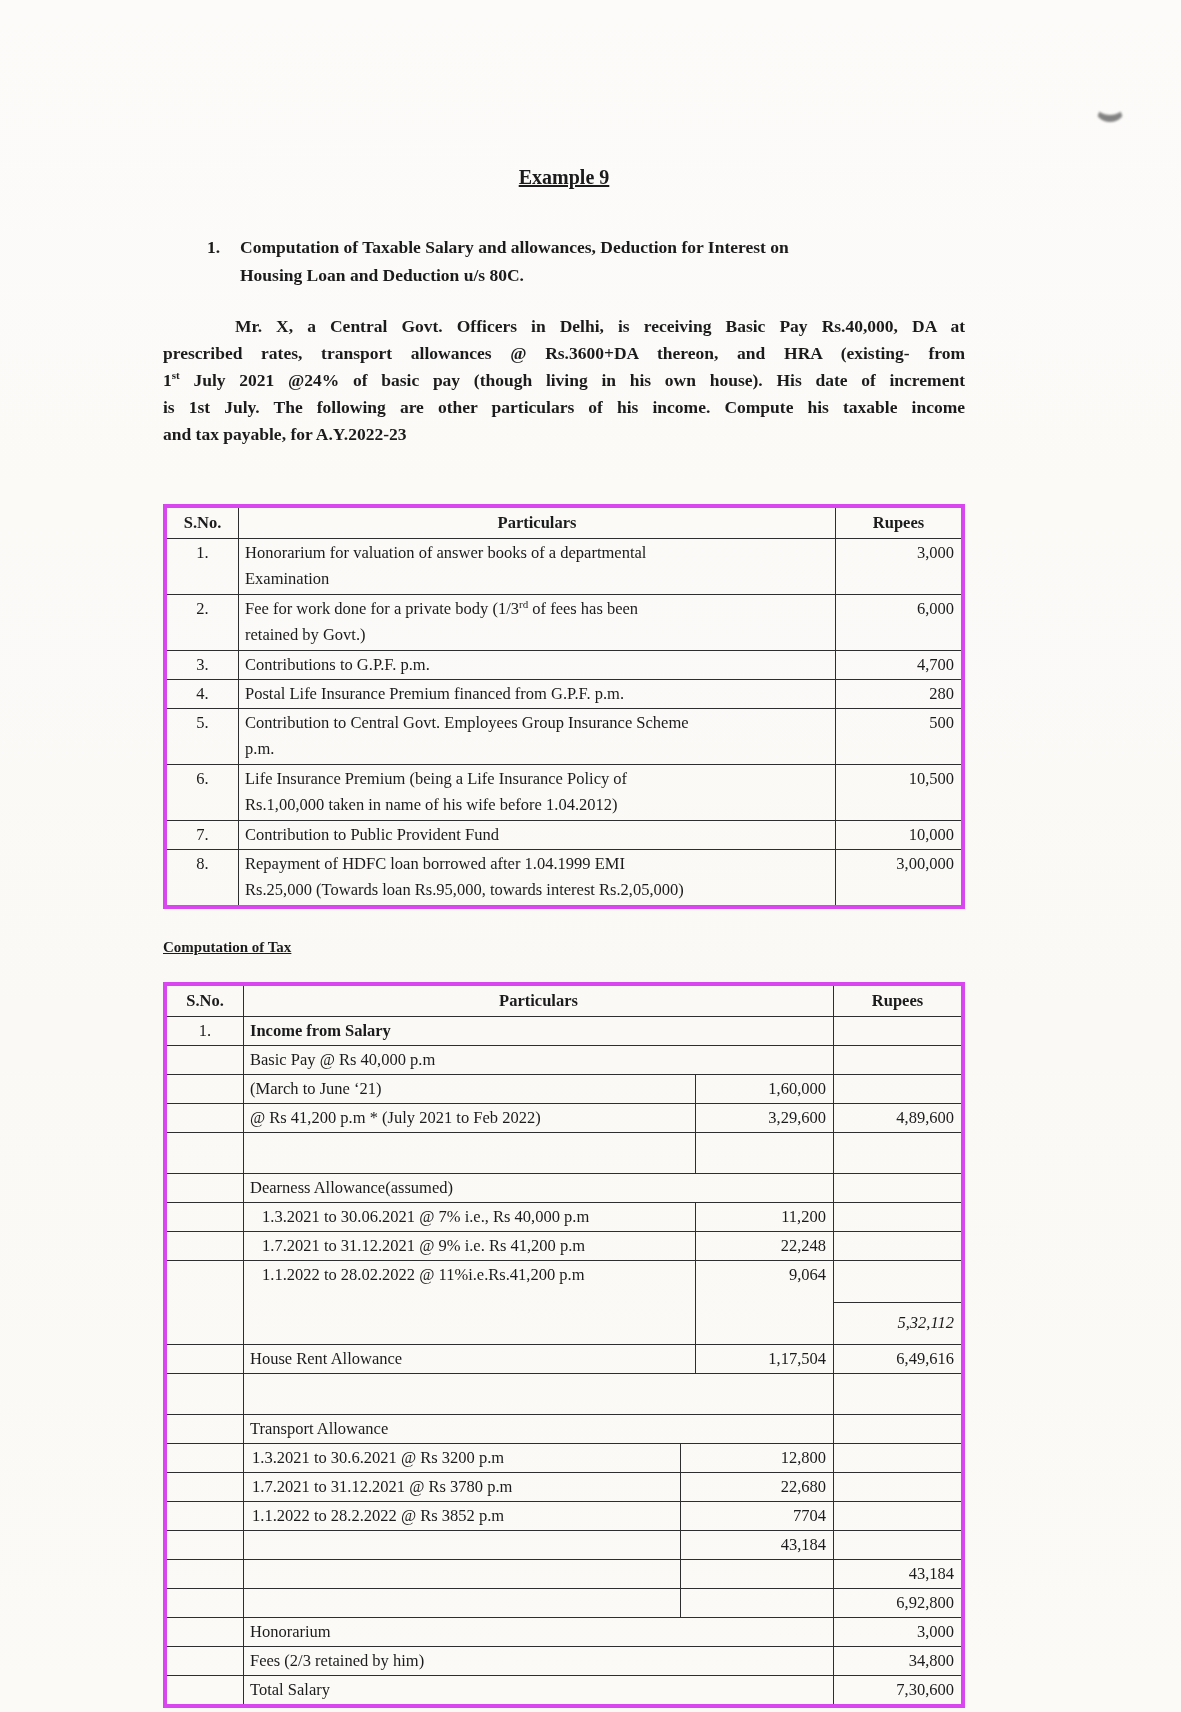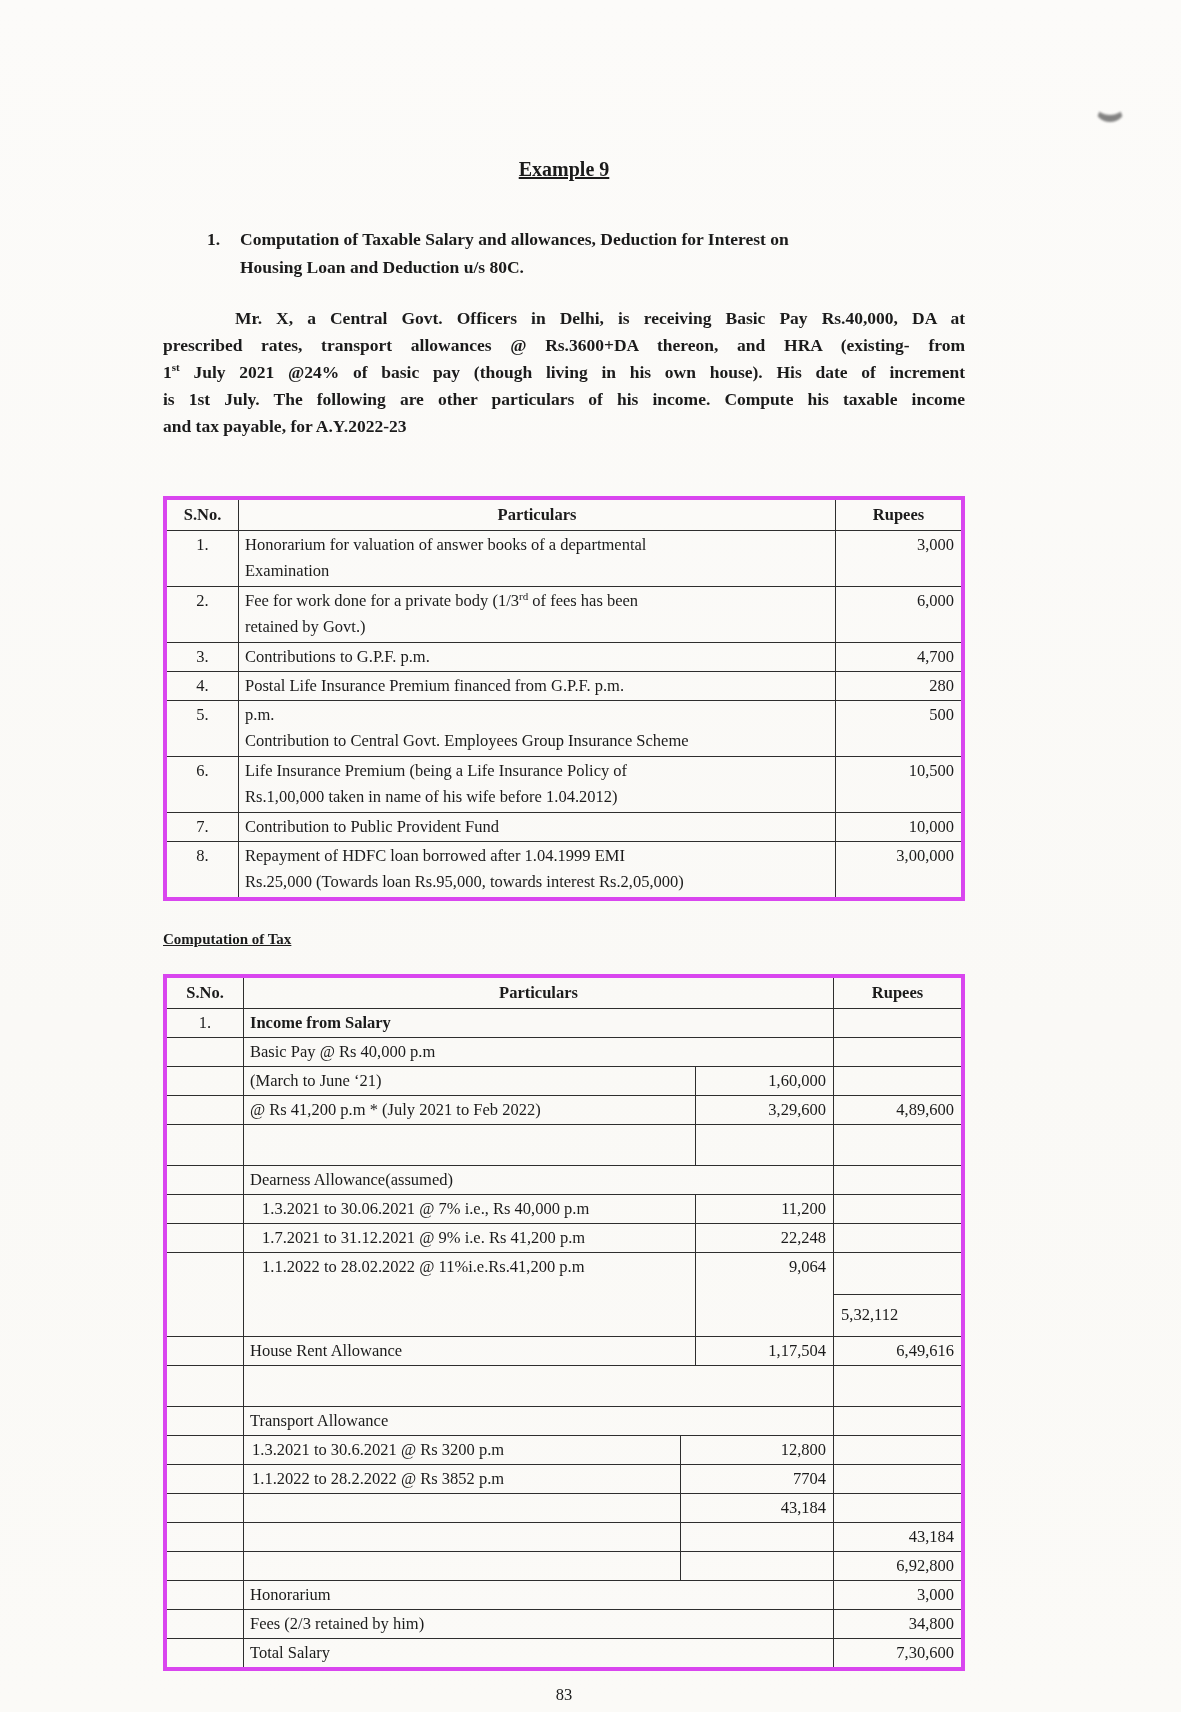--- a/index.html
+++ b/index.html
@@ -6,21 +6,21 @@
   body{
     width:1181px;height:1712px;
     background:linear-gradient(180deg,#fcfbf9 0%,#faf9f6 60%,#fbfaf7 100%);
     font-family:"Liberation Serif","DejaVu Serif",serif;
     color:#1b1b1b;
     position:relative;
     overflow:hidden;
   }
   .content{width:802px;margin-left:163px;}
   .title{
-    margin:0;padding-top:158px;
+    margin:8px;padding-top:158px;
     text-align:center;
     font-size:20px;font-weight:bold;
   }
   .title span{text-decoration:underline;}
   .heading{
     display:flex;
     margin-top:44px;
     padding-left:44px;
     font-weight:bold;
     font-size:17.5px;
@@ -67,21 +67,21 @@
   
   .t2{margin-top:26px;}
   .t2 .sno{width:77px;flex:none;}
   .t2 .part{flex:1;}
   .t2 .mid{width:138px;flex:none;}
   .t2 .midw{width:153px;flex:none;}
   .t2 .rup{width:127px;flex:none;}
   .t2 .ind{padding-left:18px;}
   .t2 .ind2{padding-left:8px;}
   .t2 .split{display:flex;flex-direction:column;padding:0;}
-  .t2 .split .half{flex:1;min-height:27px;padding:7px 7px;text-align:left;}
+  .t2 .split .half{flex:1;min-height:27px;padding:7px 7px;text-align:right;font-style:italic;}
   .t2 .split .topline{border-top:1px solid #2e2e2e;}
   .merged{min-height:56px;}
 
   .comp-head{
     margin-top:30px;
     font-size:15px;font-weight:bold;
     text-decoration:underline;
   }
   .pageno{
     margin-top:14px;
@@ -150,22 +150,22 @@
       <div class="c rup amt">4,700</div>
     </div>
     <div class="trow h1">
       <div class="c sno ctr">4.</div>
       <div class="c part">Postal Life Insurance Premium financed from G.P.F. p.m.</div>
       <div class="c rup amt">280</div>
     </div>
     <div class="trow h2">
       <div class="c sno ctr">5.</div>
       <div class="c part">
+        <div>Contribution to Central Govt. Employees Group Insurance Scheme</div>
         <div>p.m.</div>
-        <div>Contribution to Central Govt. Employees Group Insurance Scheme</div>
       </div>
       <div class="c rup amt">500</div>
     </div>
     <div class="trow h2">
       <div class="c sno ctr">6.</div>
       <div class="c part">
         <div>Life Insurance Premium (being a Life Insurance Policy of</div>
         <div>Rs.1,00,000 taken in name of his wife before 1.04.2012)</div>
       </div>
       <div class="c rup amt">10,500</div>
@@ -276,20 +276,26 @@
       <div class="c rup"></div>
     </div>
 
     <div class="trow h1">
       <div class="c sno"></div>
       <div class="c part ind2">1.3.2021 to 30.6.2021 @ Rs 3200 p.m</div>
       <div class="c midw amt">12,800</div>
       <div class="c rup"></div>
     </div>
 
+    <div class="trow h1">
+      <div class="c sno"></div>
+      <div class="c part ind2">1.7.2021 to 31.12.2021 @ Rs 3780 p.m</div>
+      <div class="c midw amt">22,680</div>
+      <div class="c rup"></div>
+    </div>
 
     <div class="trow h1">
       <div class="c sno"></div>
       <div class="c part ind2">1.1.2022 to 28.2.2022 @ Rs 3852 p.m</div>
       <div class="c midw amt">7704</div>
       <div class="c rup"></div>
     </div>
 
     <div class="trow h1">
       <div class="c sno"></div>

